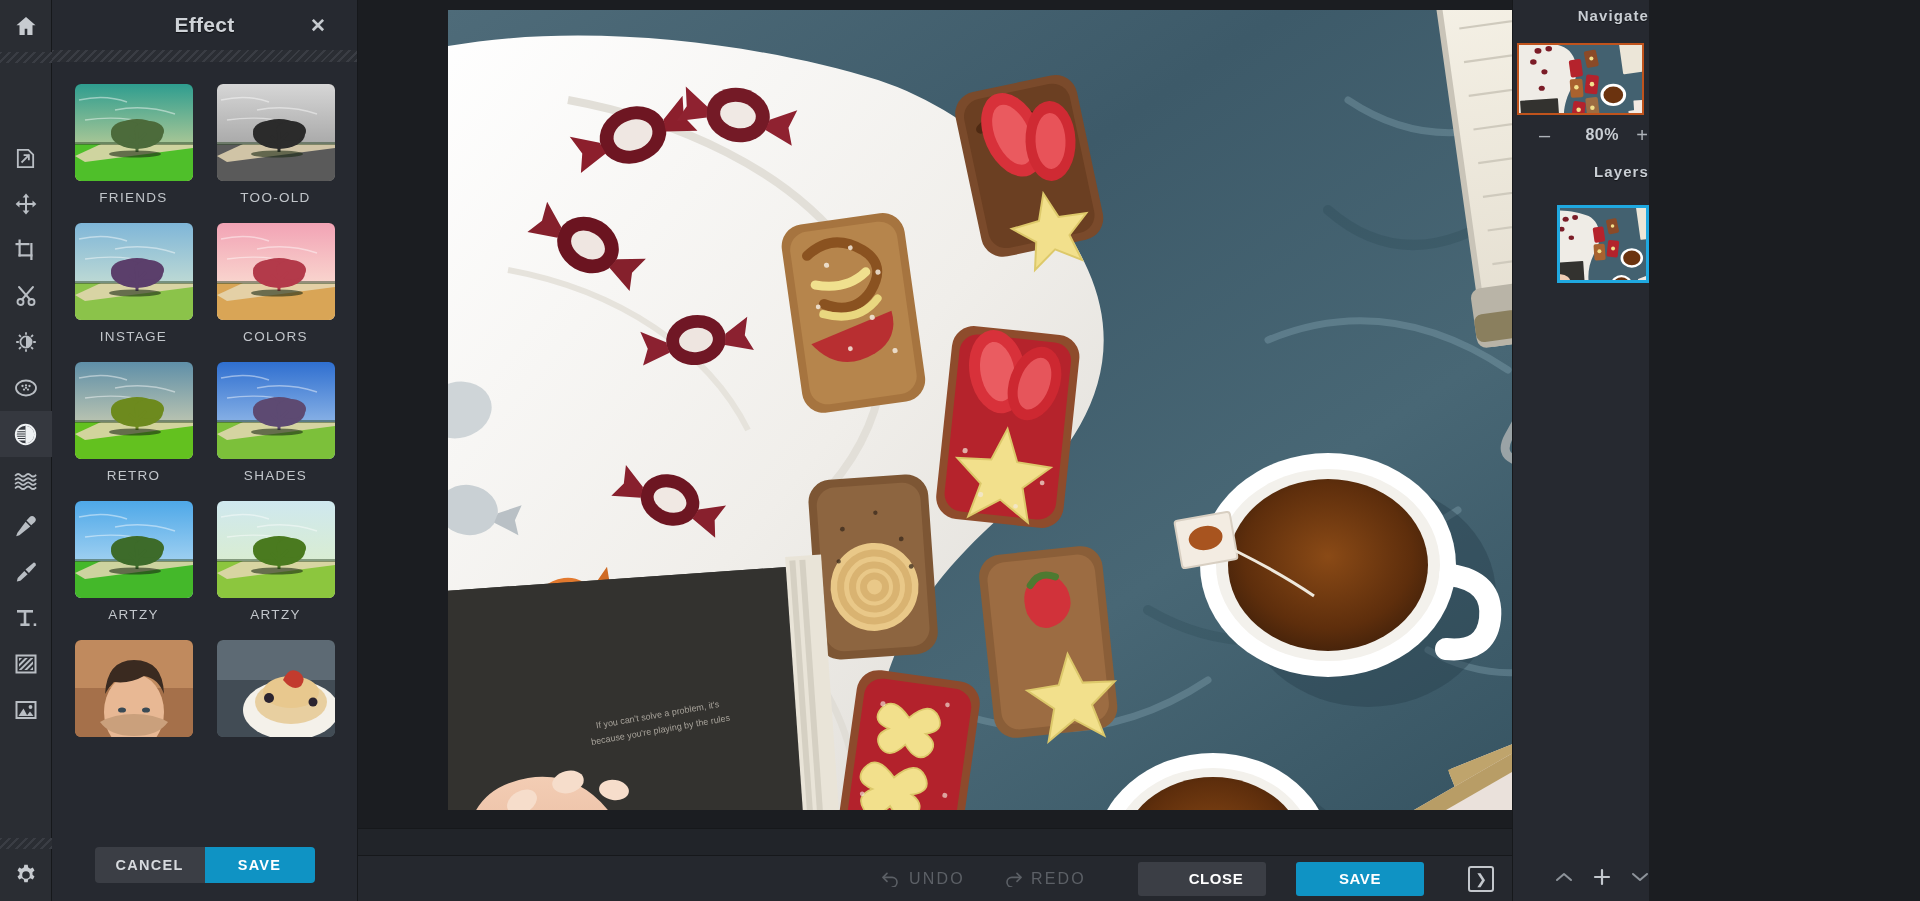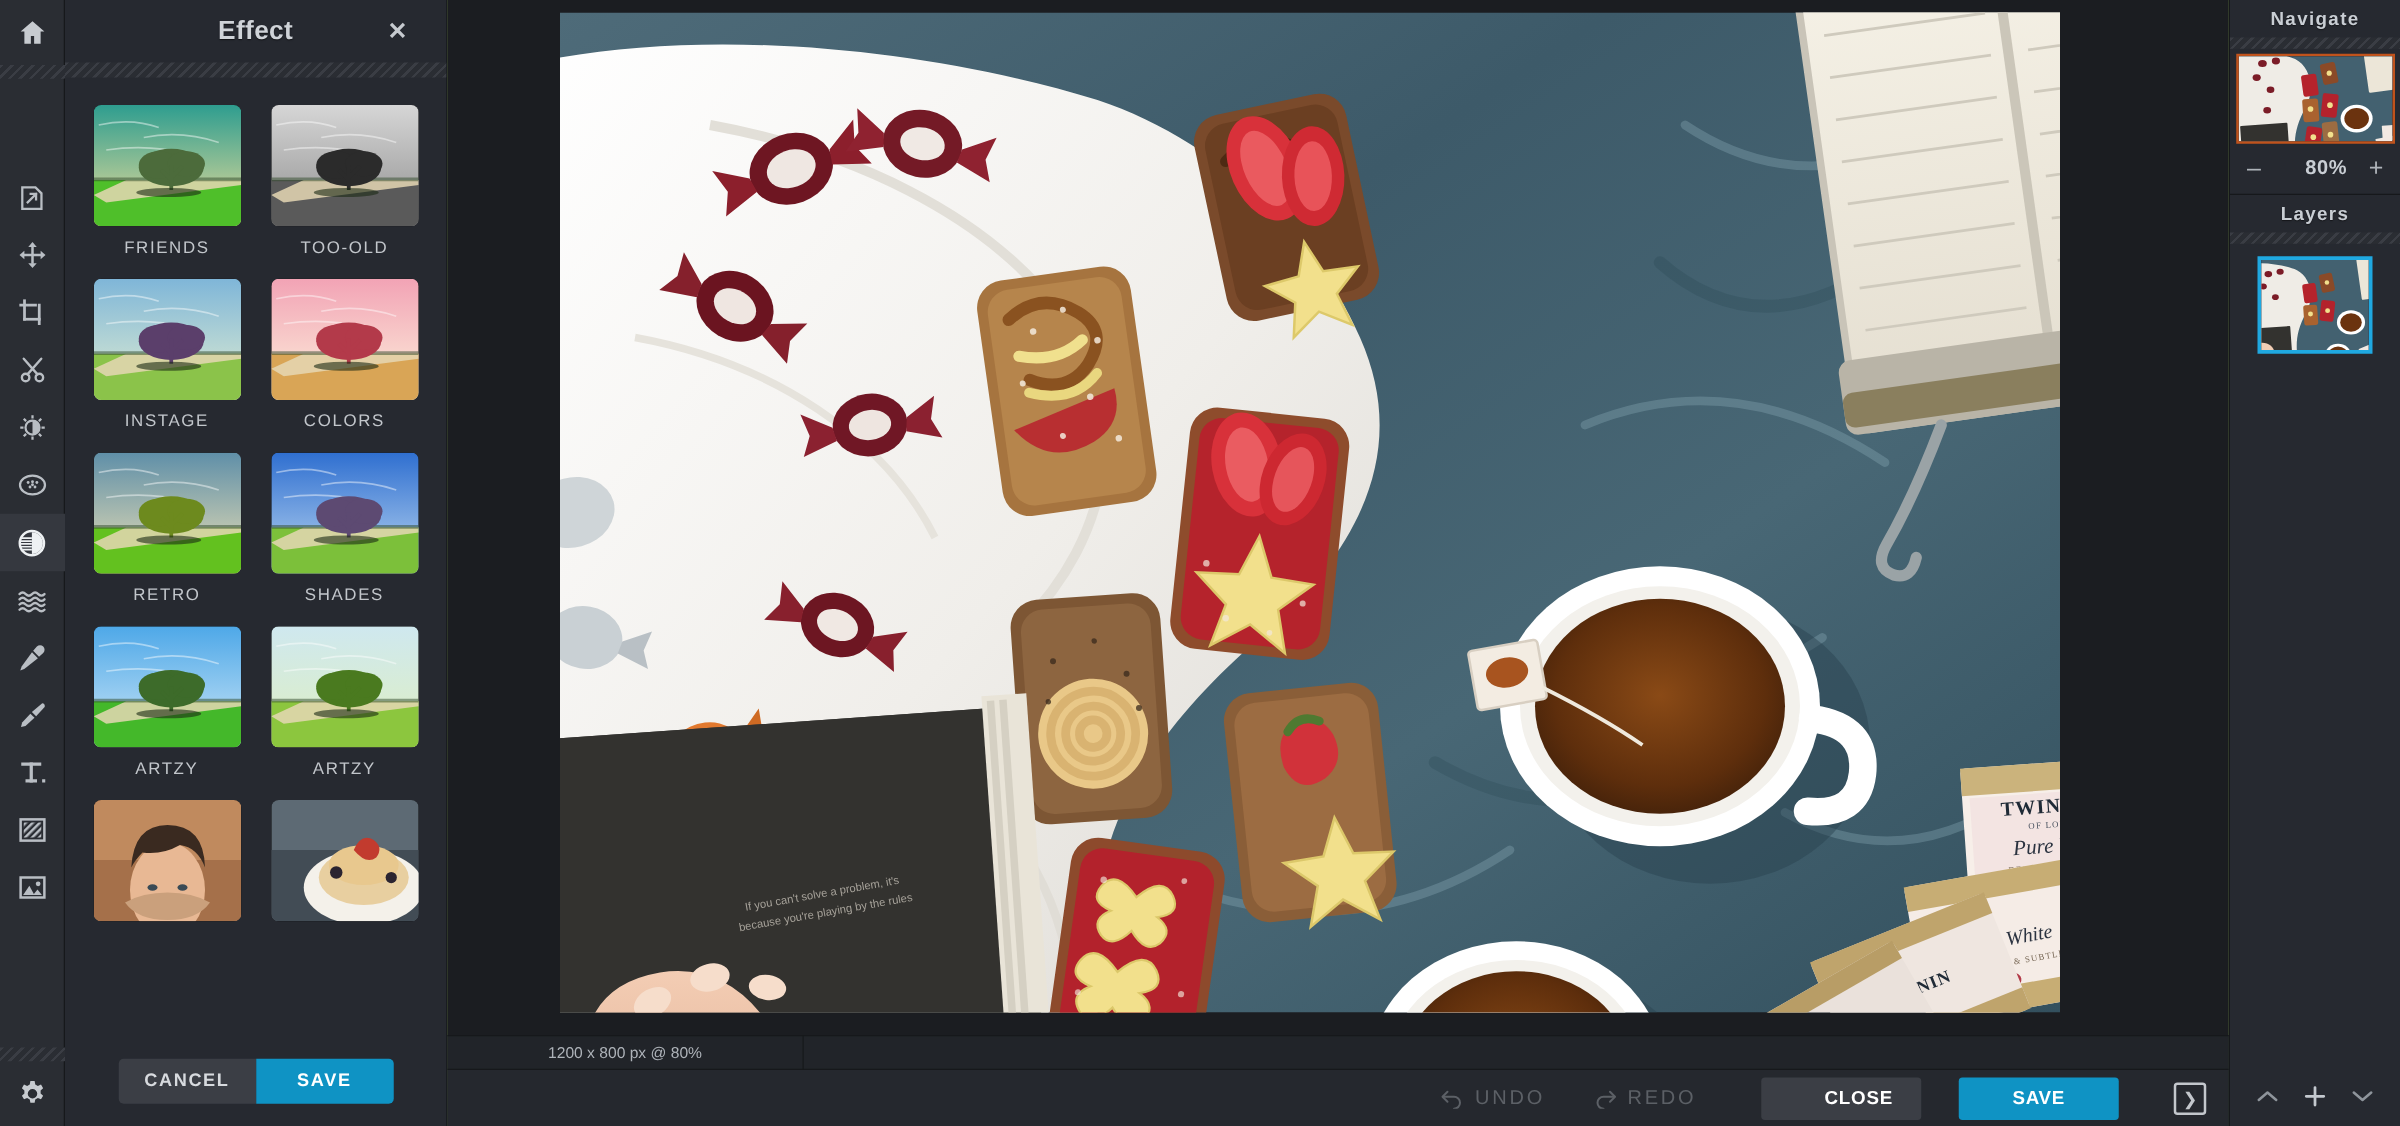--- a/index.html
+++ b/index.html
@@ -2,21 +2,21 @@
 <html><head>
 <meta charset="utf-8">
 <style>
   * { box-sizing: border-box; margin: 0; padding: 0; }
   html, body {
     width: 1920px; height: 901px;
     background: #1b1d21;
     font-family: "Liberation Sans", sans-serif;
     overflow: hidden;
   }
-  #app { position: relative; width: 1920px; height: 901px; background: #bef264; }
+  #app { position: relative; width: 1649px; height: 901px; background: #ef4444; }
 
   
   #toolbar {
     position: absolute; left: 0; top: 0; width: 52px; height: 901px;
     background: #2a2d33; border-right: 1px solid #16181b;
     display: flex; flex-direction: column; align-items: center;
   }
   .tool-btn {
     width: 52px; height: 46px; display: flex; align-items: center; justify-content: center;
     cursor: pointer; position: relative;
@@ -129,21 +129,21 @@
   #btn-expand {
     width: 26px; height: 26px; margin-left: 28px; border: 2px solid #c3c7cc;
     border-radius: 3px; display: flex; align-items: center; justify-content: center;
     color: #c3c7cc; font-size: 14px; cursor: pointer;
   }
 
   
   #right-panel {
     position: absolute; right: 0; top: 0; width: 137px; height: 901px;
     background: #262930; border-left: 1px solid #16181b;
-    display: flex; flex-direction: column;
+    display: flex; flex-direction: column; align-items: flex-end;
   }
   .rp-title {
     height: 30px; display: flex; align-items: center; justify-content: center;
     font-size: 15px; font-weight: 700; color: #c9ced4; letter-spacing: 1.1px;
     text-shadow: 0 1px 1px rgba(0,0,0,.5);
   }
   .rp-hatch { height: 9px; flex: 0 0 9px; }
   #nav-thumb-wrap {
     padding: 4px 5px 0 5px;
   }
@@ -935,21 +935,20 @@
               <rect x="0" y="0" width="145" height="92" rx="4" fill="#eae1db"></rect>
               <rect x="0" y="0" width="145" height="16" fill="#b89d66"></rect>
               <rect x="0" y="76" width="145" height="16" fill="#b89d66"></rect>
             </g>
           </g>
         </svg>
       </div>
     </div>
 
     <div id="statusbar">
-      <div id="status-dim">1200 x 800 px @ 80%</div>
       <div id="status-rest"></div>
     </div>
 
     <div id="bottombar">
       <div class="hist-btn">
         <svg width="20" height="16" viewBox="0 0 24 20">
             <path d="M7 3 L2 8 L7 13" fill="none" stroke="#5c6066" stroke-width="2" stroke-linecap="round" stroke-linejoin="round"></path>
             <path d="M2.5 8 h11 a6 6 0 0 1 0 12" fill="none" stroke="#5c6066" stroke-width="2" stroke-linecap="round"></path>
           </svg>
         <span>UNDO</span>

